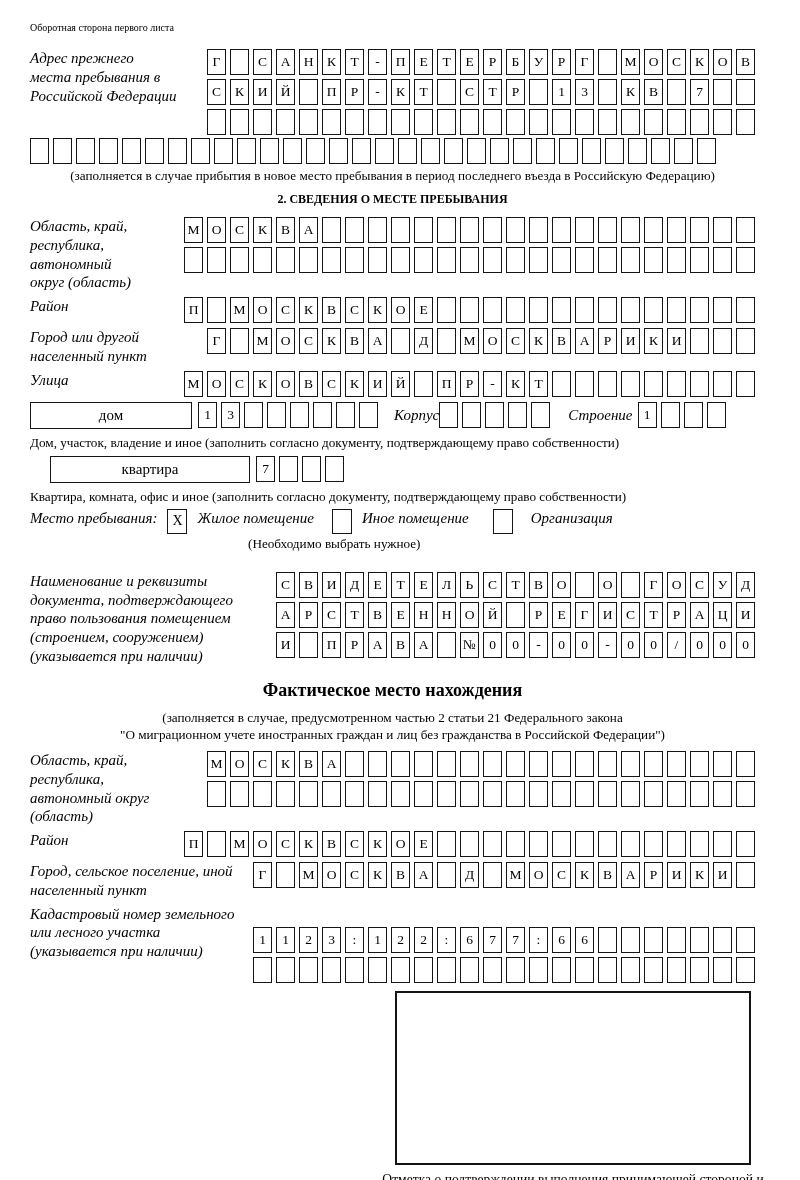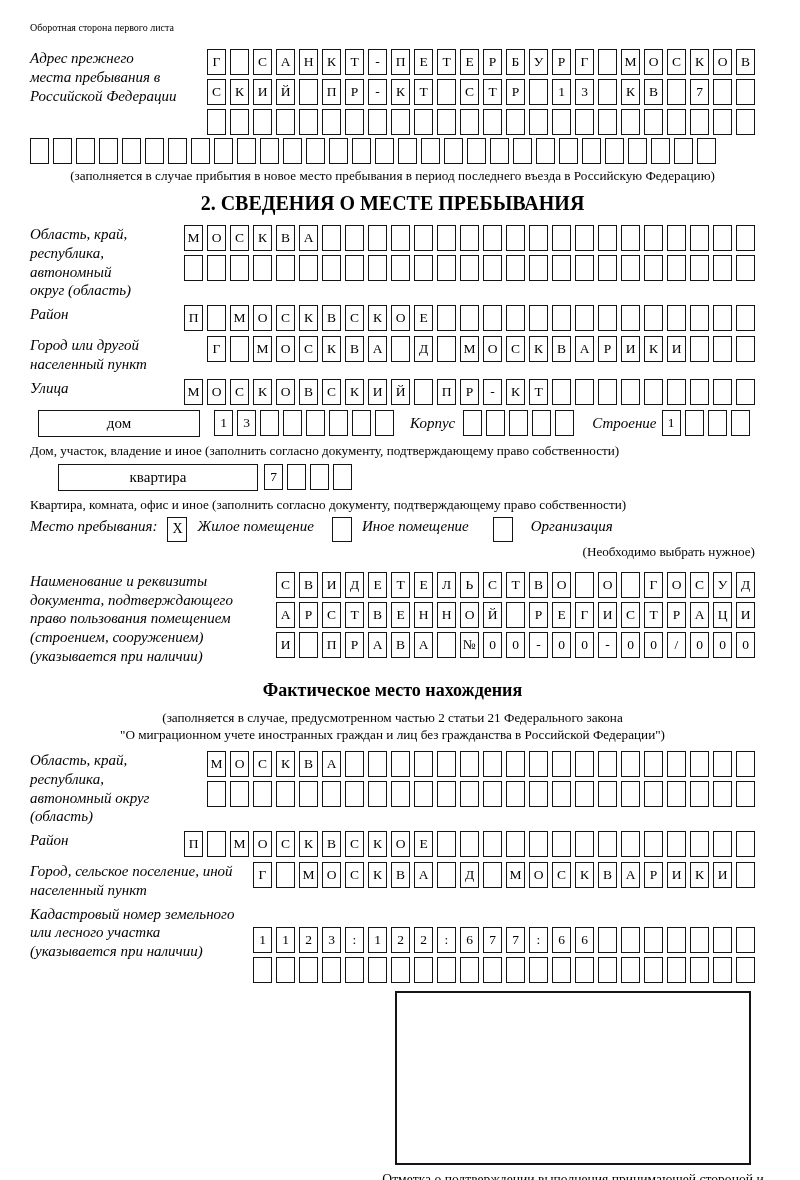--- a/index.html
+++ b/index.html
@@ -19,39 +19,39 @@
   .cellcol{display:flex;flex-direction:column;gap:4px;align-items:flex-end;}
   .row{display:flex;justify-content:space-between;align-items:flex-start;margin-bottom:5px;}
   .lbl{font-size:15px;line-height:1.25;font-style:italic;}
   .w145{width:148px;flex:none;}
   .w110{width:112px;flex:none;}
   .w155{width:158px;flex:none;}
   .w210{width:212px;flex:none;}
   .w235{width:238px;flex:none;}
   .note{font-size:13.2px;line-height:1.3;}
   .note-center{text-align:center;}
-  .sec-title{text-align:center;font-weight:bold;font-size:20px;margin:8px 0 10px 0;}
+  .sec-title{text-align:center;font-weight:bold;font-size:12px;margin:8px 0 10px 0;}
   .fact-title{text-align:center;font-weight:bold;font-size:18px;margin:14px 0 8px 0;}
   .inline-row{display:flex;align-items:center;margin-bottom:5px;}
   .boxfield{
     border:1.8px solid #151515;height:27px;box-sizing:border-box;flex:none;
     display:flex;align-items:center;justify-content:center;font-size:15px;
   }
   .dom-box{width:162px;}
   .kv-box{width:200px;}
   .chk{
     width:20px;height:25px;border:1.5px solid #151515;flex:none;box-sizing:border-box;
     display:flex;align-items:center;justify-content:center;font-size:14px;
   }
   .mesto-line{display:flex;align-items:flex-start;gap:10px;margin-top:4px;}
-  .mesto-note{font-size:13.2px;margin:2px 0 12px 218px;text-align:right;}
+  .mesto-note{font-size:13.2px;margin:2px 0 20px 218px;}
   .stamp-box{width:356px;height:174px;border:2px solid #151515;box-sizing:border-box;margin:8px 0 6px 365px;}
   .stamp-caption{width:402px;margin-left:342px;text-align:center;font-size:13.6px;line-height:1.32;}
   .mt3{margin-top:3px;}
-  .gap6{margin-right:6px;margin-left:8px;}
+  .gap6{margin-right:6px;}
 </style>
 </head>
 <body>
 
 <div class="page">
 
   <div class="hdr-note">Оборотная сторона первого листа</div>
 
   <div class="row" style="margin-top:16px;margin-bottom:2px;">
     <div class="lbl w145">Адрес прежнего места пребывания в Российской Федерации</div>

